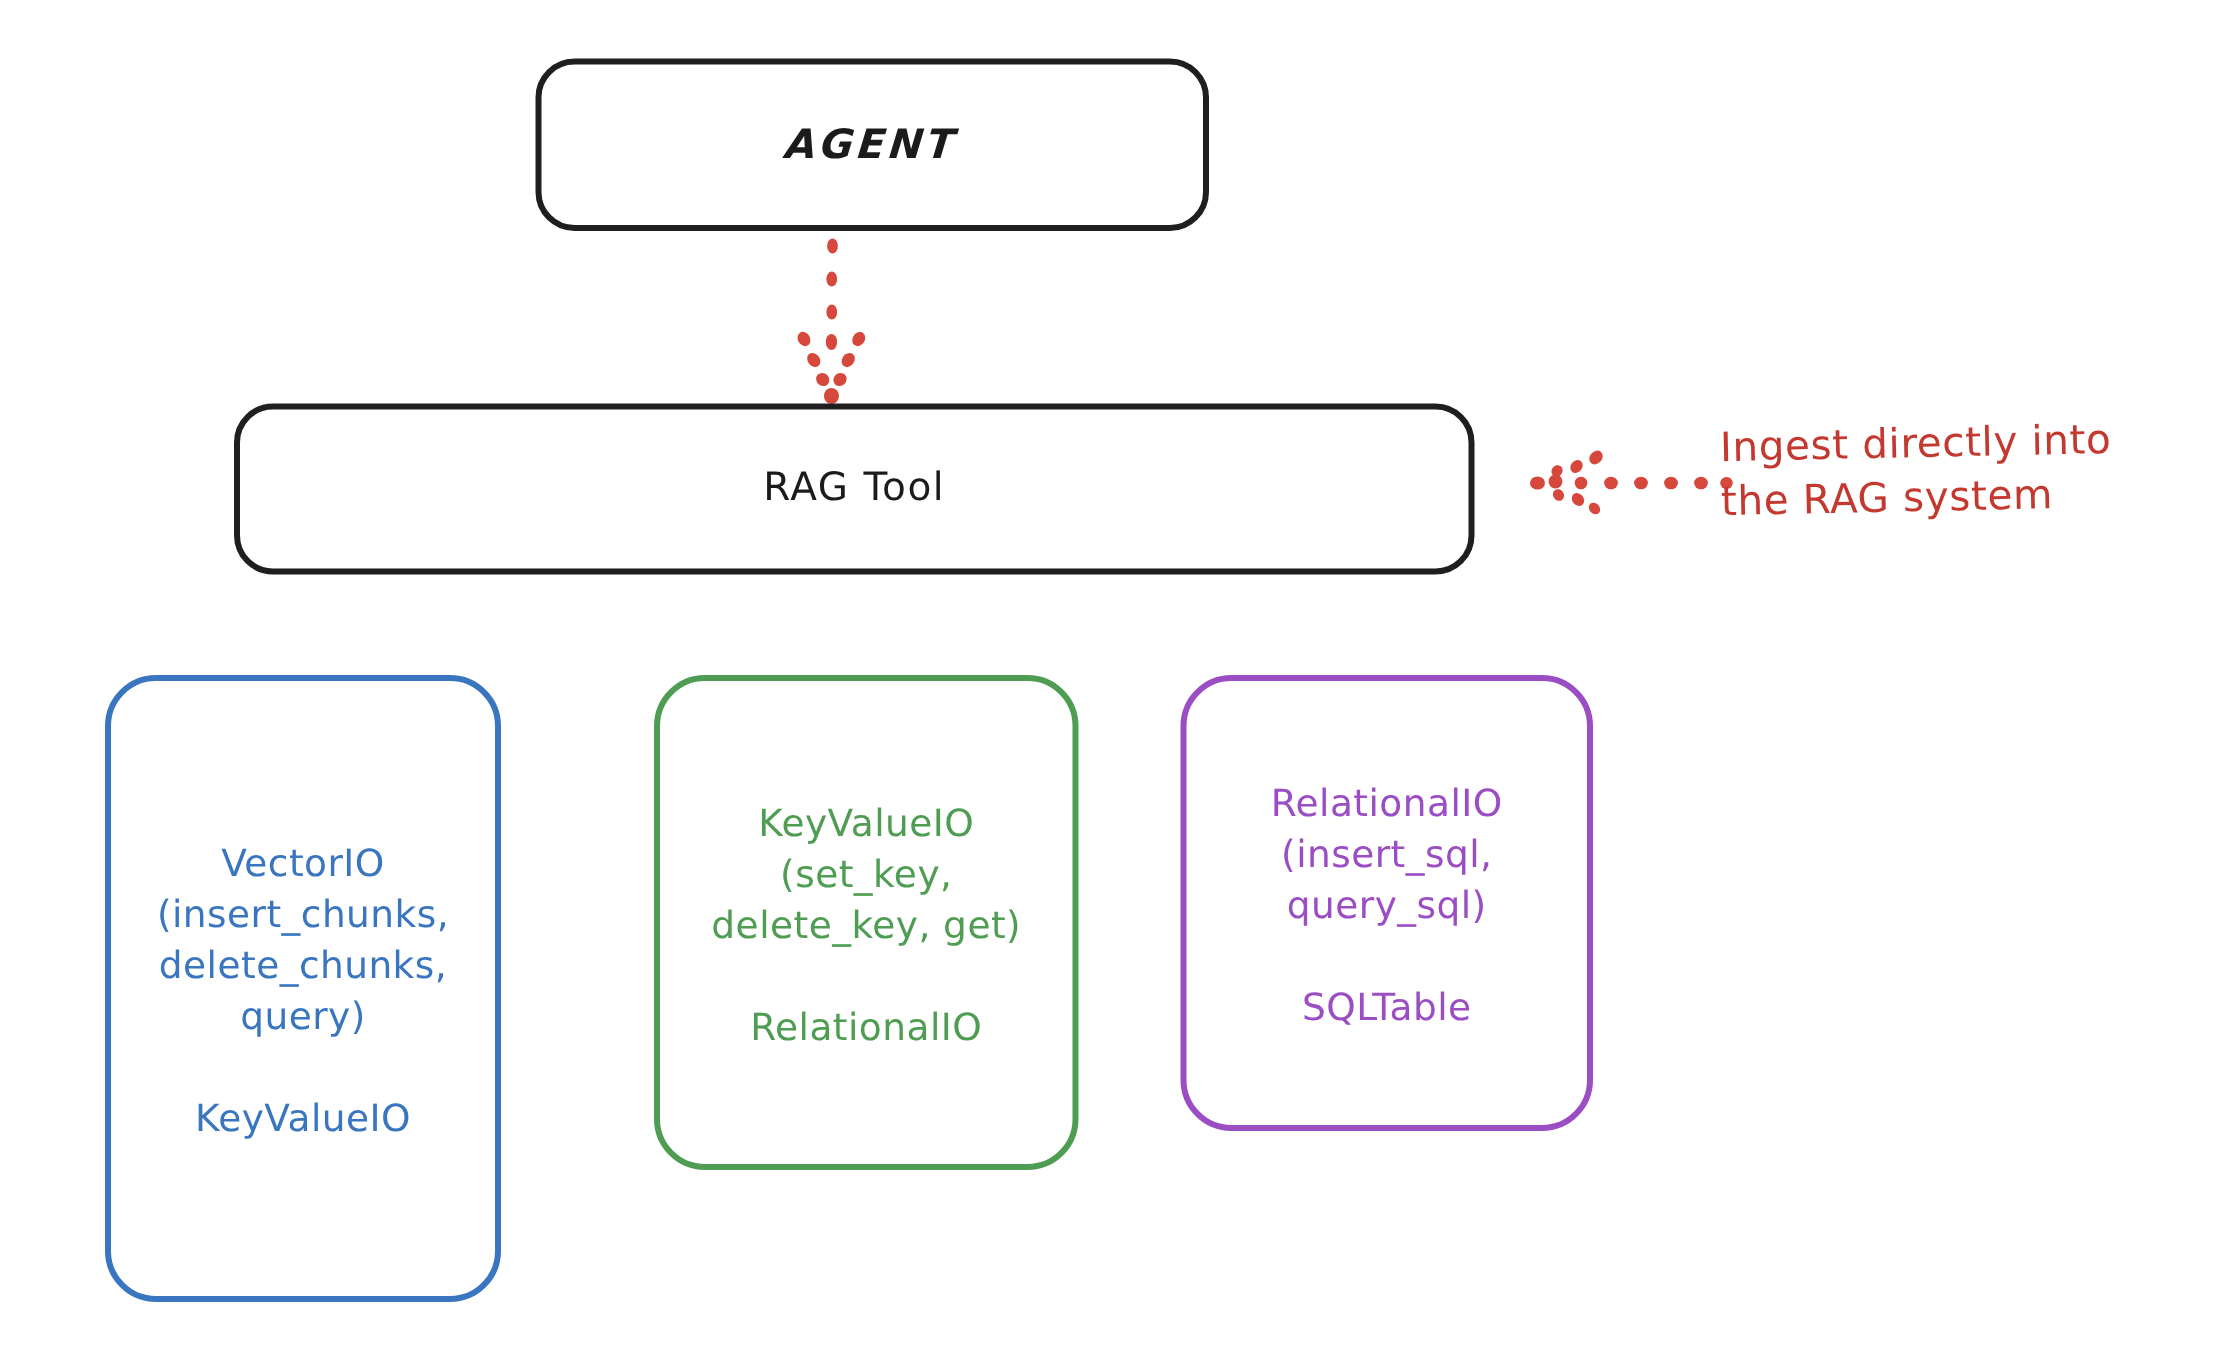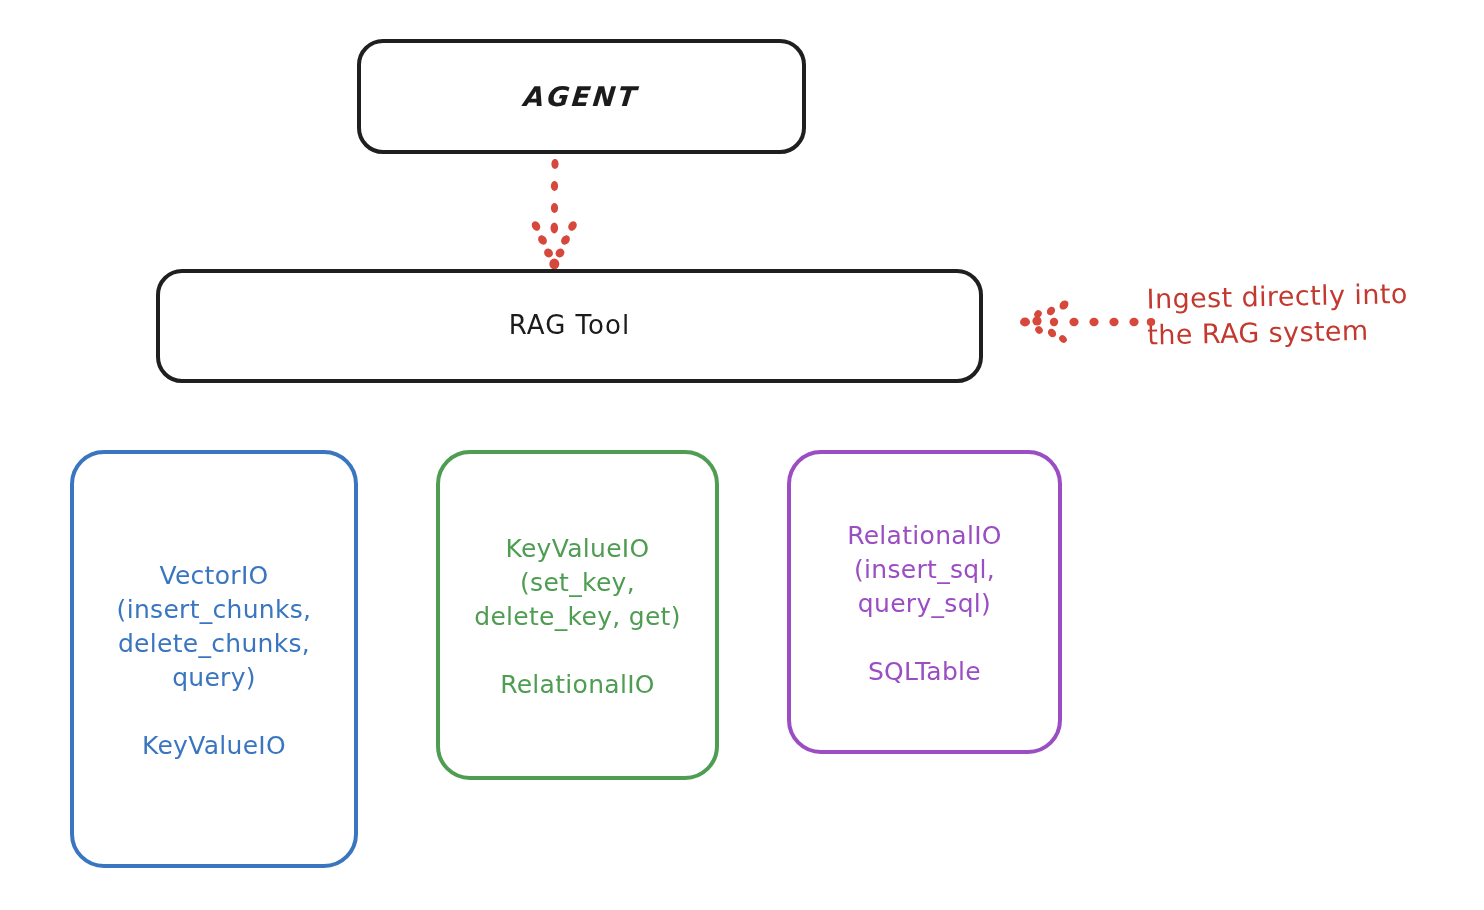--- a/index.html
+++ b/index.html
@@ -84,21 +84,21 @@
   .provider .node-index {
     font-size: 25px;
     font-weight: 500;
     letter-spacing: 0.3px;
     margin-top: 36px;
   }
 
   #vector-node {
     left: 70px;
     top: 450px;
-    width: 288px;
+    width: 264px;
     height: 418px;
     border-color: #3a76c0;
   }
   #vector-node .node-label,
   #vector-node .node-index { color: #3a76c0; }
 
   #keyvalue-node {
     left: 436px;
     top: 450px;
     width: 283px;

